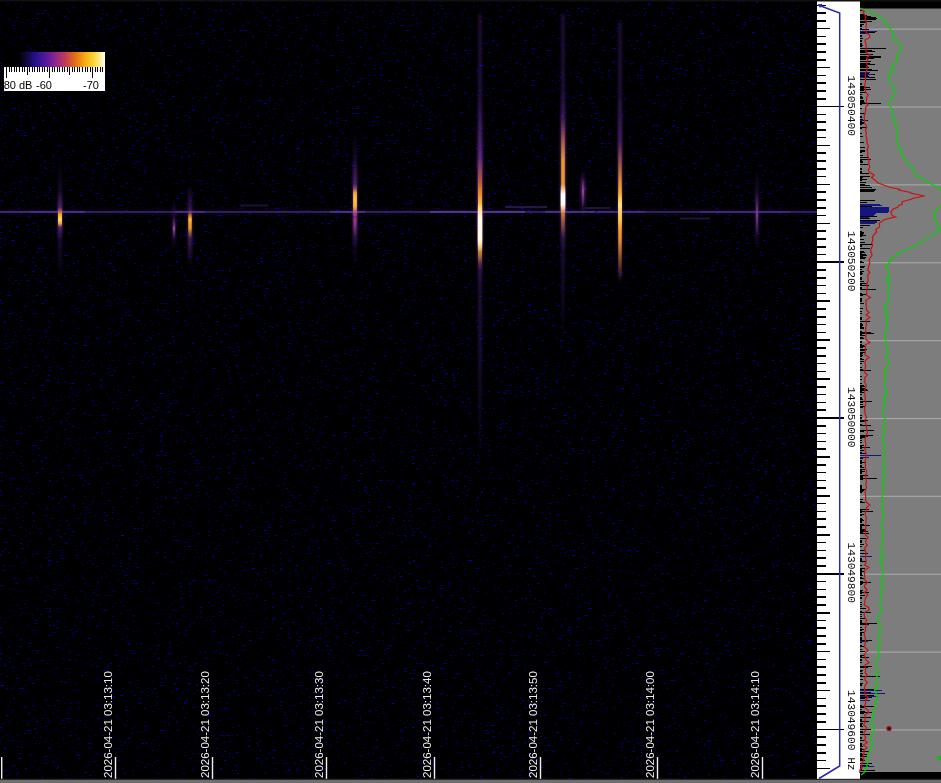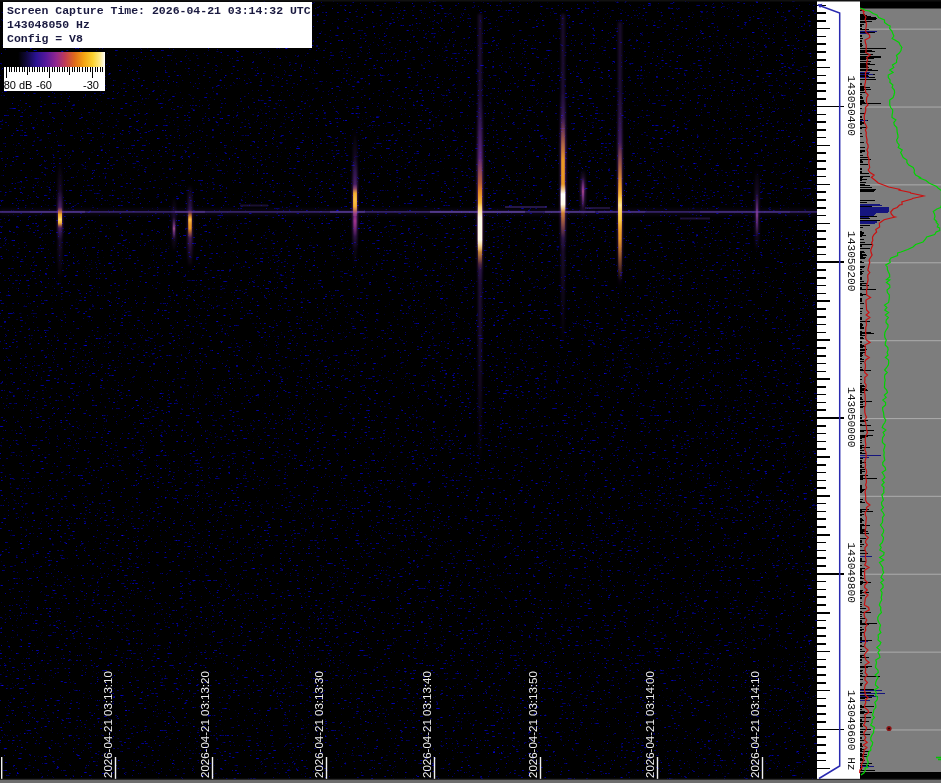--- a/index.html
+++ b/index.html
@@ -308,23 +308,20 @@
 <polyline points="860.7,9.0 864.2,11.5 863.3,12.0 864.1,14.5 866.0,17.0 865.1,19.5 865.4,20.0 866.2,22.5 866.4,25.0 866.1,27.5 865.6,30.0 866.0,32.5 869.6,35.0 869.8,37.5 865.0,40.0 865.4,42.5 866.2,45.0 866.2,47.5 866.1,50.0 865.8,52.5 870.2,55.0 866.7,57.5 867.7,60.0 866.6,62.5 867.0,65.0 867.0,67.5 867.1,70.0 865.5,72.5 865.5,75.0 865.6,77.5 865.6,80.0 865.4,82.5 864.7,85.0 864.8,87.5 865.5,90.0 865.7,92.5 868.2,95.0 866.7,97.5 866.5,100.0 866.5,102.5 868.0,105.0 865.4,107.5 865.8,110.0 865.3,112.5 864.4,115.0 864.2,117.5 864.6,120.0 864.4,122.5 865.8,125.0 866.9,127.5 865.4,130.0 866.3,132.5 866.1,135.0 866.5,137.5 867.1,140.0 866.7,142.5 868.0,145.0 868.1,147.5 866.9,150.0 868.0,152.5 867.4,155.0 868.4,157.5 869.1,160.0 868.8,162.5 869.2,165.0 869.7,167.5 868.2,170.0 870.0,172.5 874.1,175.0 871.4,177.5 872.2,178.0 875.4,180.5 878.2,183.0 884.9,185.5 888.7,187.0 900.5,189.5 898.4,190.0 910.5,192.5 910.6,193.0 922.2,195.5 923.8,196.0 912.3,198.5 911.9,199.0 903.2,201.5 901.9,202.0 902.1,204.5 899.5,205.0 897.2,207.5 893.2,209.0 891.0,211.5 890.7,212.0 891.3,214.0 893.4,216.5 895.2,217.0 884.9,219.5 883.7,220.0 880.3,222.5 879.3,223.0 879.5,225.5 879.6,227.0 875.8,229.5 876.6,232.0 874.0,234.5 872.6,237.0 872.5,238.0 872.8,240.5 871.6,243.0 872.8,245.0 871.7,247.5 870.7,250.0 871.1,252.5 872.1,255.0 870.5,257.5 869.0,260.0 869.8,262.5 869.0,265.0 868.5,267.5 867.8,270.0 869.8,272.5 867.8,275.0 867.8,277.5 868.1,280.0 867.5,282.5 866.6,285.0 867.4,287.5 866.5,290.0 866.7,292.5 866.6,295.0 870.5,297.5 866.0,300.0 866.0,302.5 866.3,305.0 866.4,307.5 866.6,310.0 869.0,312.5 866.1,315.0 869.8,317.5 866.1,320.0 866.2,322.5 866.6,325.0 865.7,327.5 865.8,330.0 865.6,332.5 866.1,335.0 865.6,337.5 866.3,340.0 870.0,342.5 864.9,345.0 865.4,347.5 865.5,350.0 865.4,352.5 865.1,355.0 869.2,357.5 865.7,360.0 864.8,362.5 865.5,365.0 865.4,367.5 864.8,370.0 864.7,372.5 867.5,375.0 864.7,377.5 865.0,380.0 864.6,382.5 866.1,385.0 865.8,387.5 864.8,390.0 864.6,392.5 865.1,395.0 865.2,397.5 865.2,400.0 865.6,402.5 865.6,405.0 864.7,407.5 864.8,410.0 864.8,412.5 865.5,415.0 866.5,417.5 864.6,420.0 865.6,422.5 866.1,425.0 866.5,427.5 866.6,430.0 867.5,432.5 866.2,435.0 865.4,437.5 865.2,440.0 865.5,442.5 865.9,445.0 865.1,447.5 864.9,450.0 866.0,452.5 866.1,455.0 866.1,457.5 865.4,460.0 864.8,462.5 865.7,465.0 865.0,467.5 866.2,470.0 866.6,472.5 865.5,475.0 865.7,477.5 866.3,480.0 866.4,482.5 865.6,485.0 866.6,487.5 865.4,490.0 865.1,492.5 865.6,495.0 865.7,497.5 865.6,500.0 866.6,502.5 869.9,505.0 866.4,507.5 866.8,510.0 865.2,512.5 865.4,515.0 866.4,517.5 866.1,520.0 865.9,522.5 865.6,525.0 866.0,527.5 865.0,530.0 865.3,532.5 865.4,535.0 868.3,537.5 866.0,540.0 865.5,542.5 867.3,545.0 865.0,547.5 865.0,550.0 866.1,552.5 865.6,555.0 865.4,557.5 866.1,560.0 865.9,562.5 864.7,565.0 868.9,567.5 864.8,570.0 864.6,572.5 864.6,575.0 864.8,577.5 864.8,580.0 867.4,582.5 864.8,585.0 864.6,587.5 867.3,590.0 864.4,592.5 868.0,595.0 865.6,597.5 865.1,600.0 864.8,602.5 864.3,605.0 868.6,607.5 869.2,610.0 864.4,612.5 864.1,615.0 864.9,617.5 866.8,620.0 865.3,622.5 867.1,625.0 865.2,627.5 865.8,630.0 864.4,632.5 864.3,635.0 865.2,637.5 865.5,640.0 865.6,642.5 864.6,645.0 865.0,647.5 868.0,650.0 865.8,652.5 864.3,655.0 865.2,657.5 865.9,660.0 869.1,662.5 865.1,665.0 865.3,667.5 865.8,670.0 865.1,672.5 867.2,675.0 865.0,677.5 865.0,680.0 867.4,682.5 865.2,685.0 864.7,687.5 864.5,690.0 865.1,692.5 865.2,695.0 868.0,697.5 865.4,700.0 865.8,702.5 864.8,705.0 864.5,707.5 867.9,710.0 868.7,712.5 864.7,715.0 865.4,717.5 865.0,720.0 865.1,722.5 863.5,725.0 866.6,727.5 866.1,730.0 863.9,732.5 864.2,735.0 865.8,737.5 864.4,740.0 867.2,742.5 863.3,745.0 867.0,747.5 864.1,750.0 864.1,752.5 863.1,755.0 863.0,757.5 864.0,760.0 862.4,762.5 861.3,765.0 862.1,767.5 859.9,770.0 859.7,772.5 860.0,773.0" stroke="#cc1010" stroke-width="1.2" fill="none"></polyline>
 <polyline points="860.1,8.0 866.1,10.5 869.5,11.0 873.1,13.5 877.0,15.0 878.6,17.5 884.5,20.0 884.5,22.5 888.0,25.0 890.2,26.0 889.6,28.5 891.9,31.0 892.8,33.5 893.9,36.0 892.1,38.5 894.9,40.0 899.0,42.5 900.1,45.0 901.9,47.5 901.4,48.0 901.0,50.5 899.3,53.0 896.4,55.5 897.4,58.0 896.6,60.0 896.6,62.5 892.4,65.0 893.8,67.5 889.8,70.0 893.1,72.5 888.2,75.0 888.3,77.5 890.1,80.0 889.9,82.5 892.9,85.0 892.1,87.5 894.3,90.0 894.6,92.5 894.0,95.0 893.1,97.5 889.7,100.0 889.7,102.5 889.7,105.0 890.7,107.5 892.7,110.0 892.6,112.5 892.1,115.0 892.0,117.5 895.9,120.0 893.8,122.5 894.3,125.0 896.8,127.5 897.0,130.0 897.2,132.5 897.9,135.0 898.0,137.5 896.6,140.0 897.3,142.5 899.3,145.0 898.2,147.5 902.2,150.0 900.6,152.5 902.0,155.0 903.2,157.5 906.9,160.0 906.9,162.5 908.8,165.0 913.2,167.5 914.4,170.0 914.1,172.5 915.6,175.0 920.4,177.5 919.4,178.0 926.0,180.5 929.0,183.0 931.1,184.0 936.7,186.5 938.0,188.0 941.4,190.5 941.5,191.0 941.5,193.5 941.5,196.0 941.5,198.5 941.5,201.0 941.5,203.5 941.5,205.0 940.6,207.5 936.9,209.0 933.3,211.5 934.5,214.0 935.0,216.5 934.1,219.0 936.7,221.5 936.1,222.0 938.3,224.5 937.3,227.0 939.6,228.0 939.7,230.5 936.2,232.0 934.7,234.5 926.7,237.0 925.2,239.5 923.0,242.0 915.6,244.5 913.0,247.0 907.7,249.5 900.9,252.0 897.6,253.0 897.6,255.5 891.0,258.0 889.7,260.0 890.2,262.5 885.7,265.0 887.3,267.0 887.4,269.5 888.4,272.0 889.6,274.5 889.7,277.0 886.5,279.5 889.8,280.0 886.4,282.5 889.7,285.0 889.9,287.5 887.0,290.0 887.4,292.5 889.3,295.0 889.3,297.5 889.0,300.0 888.6,302.5 884.5,305.0 886.9,307.5 884.7,310.0 888.6,312.5 885.3,315.0 888.4,317.5 886.2,320.0 886.0,322.5 888.1,325.0 887.8,327.5 886.1,330.0 884.9,332.5 884.6,335.0 884.9,337.5 886.3,340.0 885.4,342.5 885.2,345.0 887.8,347.5 888.1,350.0 887.1,352.5 888.1,355.0 885.4,357.5 888.6,360.0 888.7,362.5 888.3,365.0 886.7,367.5 884.6,370.0 887.2,372.5 884.8,375.0 884.5,377.5 885.2,380.0 884.7,382.5 884.6,385.0 884.4,387.5 886.7,390.0 887.5,392.5 884.3,395.0 886.2,397.5 882.8,400.0 885.6,402.5 885.6,405.0 882.6,407.5 882.7,410.0 883.5,412.5 883.8,415.0 884.1,417.5 885.8,420.0 884.9,422.5 883.1,425.0 882.2,427.5 885.9,430.0 883.1,432.5 884.5,435.0 882.7,437.5 882.3,440.0 882.4,442.5 885.1,445.0 884.5,447.5 883.6,450.0 884.2,452.5 883.9,455.0 884.2,457.5 884.8,460.0 882.7,462.5 882.8,465.0 885.2,467.5 885.7,470.0 882.1,472.5 883.8,475.0 884.9,477.5 882.1,480.0 884.2,482.5 881.8,485.0 884.0,487.5 883.7,490.0 883.9,492.5 881.9,495.0 882.6,497.5 883.4,500.0 881.5,502.5 881.8,505.0 883.5,507.5 881.1,510.0 883.0,512.5 884.3,515.0 882.5,517.5 882.7,520.0 882.4,522.5 880.5,525.0 882.2,527.5 883.7,530.0 883.3,532.5 881.7,535.0 883.5,537.5 883.1,540.0 882.3,542.5 879.8,545.0 881.2,547.5 879.8,550.0 884.1,552.5 883.7,555.0 879.7,557.5 883.7,560.0 879.5,562.5 881.2,565.0 882.8,567.5 882.7,570.0 883.7,572.5 882.1,575.0 881.0,577.5 883.6,580.0 880.8,582.5 883.0,585.0 883.1,587.5 880.6,590.0 882.0,592.5 881.8,595.0 881.2,597.5 881.7,600.0 880.2,602.5 879.3,605.0 880.8,607.5 880.6,610.0 881.4,612.5 879.0,615.0 877.8,617.5 877.8,620.0 878.9,622.5 880.5,625.0 879.8,627.5 879.6,630.0 880.9,632.5 878.1,635.0 878.4,637.5 878.0,640.0 880.9,642.5 879.8,645.0 876.8,647.5 879.9,650.0 878.0,652.5 879.5,655.0 879.9,657.5 875.8,660.0 876.5,662.5 875.9,665.0 875.5,667.5 877.9,670.0 878.3,672.5 875.2,675.0 878.2,677.5 876.6,680.0 875.7,682.5 875.4,685.0 878.3,687.5 874.5,690.0 876.4,692.5 875.3,695.0 877.6,697.5 877.1,700.0 874.8,702.5 875.8,705.0 875.8,707.5 873.8,710.0 873.4,712.5 872.4,715.0 874.4,717.5 872.1,720.0 872.1,722.5 870.6,725.0 874.4,727.5 873.7,730.0 873.6,732.5 872.0,735.0 870.8,737.5 870.8,740.0 872.7,742.5 872.2,745.0 870.7,747.5 870.9,750.0 868.5,752.5 868.6,755.0 866.8,757.5 867.3,760.0 868.4,762.5 866.6,765.0 867.7,767.5 865.1,768.0 865.2,770.5 863.8,773.0 861.0,775.0" stroke="#00d400" stroke-width="1.2" fill="none"></polyline>
 <path d="M936 757.5h5M938 759.5h3" stroke="#00c400" stroke-width="1.6" fill="none"></path>
       <circle cx="889" cy="728.5" r="2.6" fill="#8a1212"></circle>
 <circle cx="889" cy="728.5" r="1.1" fill="#2a0404"></circle>
 
 <rect x="0" y="778.8" width="941" height="1.2" fill="#2a2a2a"></rect>
 <rect x="0" y="780" width="941" height="3" fill="#6e6e6e"></rect>
 <rect x="0" y="0" width="941" height="1.5" fill="#101010"></rect>
 </svg>
-<div class="cap">Screen Capture Time: 2026-04-21 03:14:32 UTC
-143048050 Hz
-Config = V8</div>
 <div class="grad"></div>
 <div class="tickbox"><svg width="101" height="24">
 <g stroke="#000" stroke-width="1" shape-rendering="crispEdges">
           <line x1="2.90" y1="0" x2="2.90" y2="11"></line>
           <line x1="5.42" y1="0" x2="5.42" y2="5"></line>
           <line x1="7.94" y1="0" x2="7.94" y2="5"></line>
           <line x1="10.46" y1="0" x2="10.46" y2="5"></line>
           <line x1="12.98" y1="0" x2="12.98" y2="5"></line>
           <line x1="15.50" y1="0" x2="15.50" y2="5"></line>
           <line x1="18.02" y1="0" x2="18.02" y2="5"></line>
@@ -357,14 +354,14 @@
           <line x1="86.06" y1="0" x2="86.06" y2="5"></line>
           <line x1="88.58" y1="0" x2="88.58" y2="11"></line>
           <line x1="91.10" y1="0" x2="91.10" y2="5"></line>
           <line x1="93.62" y1="0" x2="93.62" y2="5"></line>
           <line x1="96.14" y1="0" x2="96.14" y2="5"></line>
           <line x1="98.66" y1="0" x2="98.66" y2="5"></line>
         </g>
 </svg></div>
 <div class="db" style="left:0">-80 dB</div>
 <div class="db" style="left:36px">-60</div>
-<div class="db" style="left:83px">-30</div>
+<div class="db" style="left:83px">-70</div>
 </div>
 
 </body></html>

